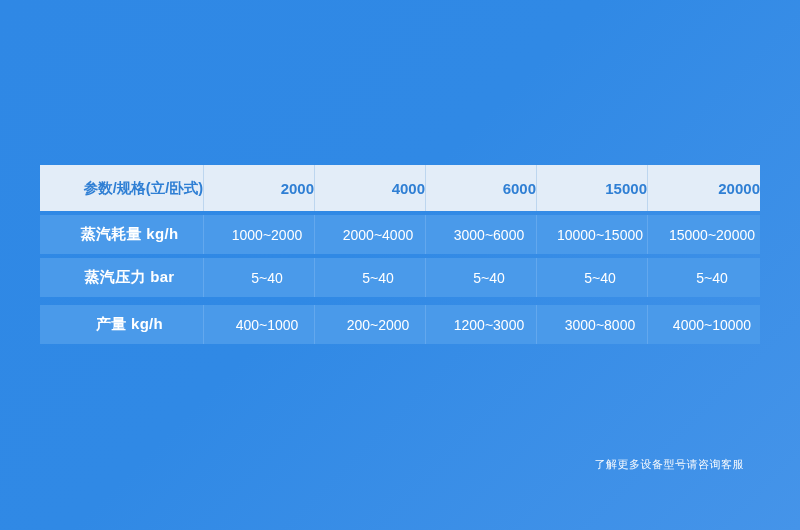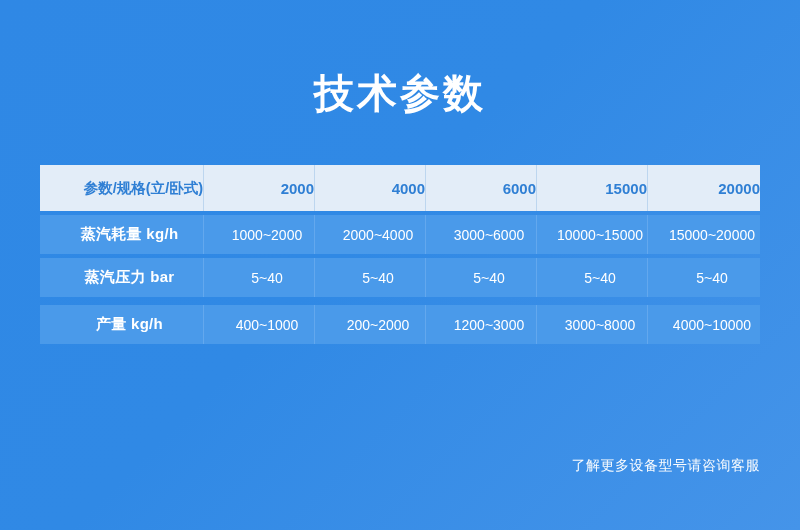--- a/index.html
+++ b/index.html
@@ -104,35 +104,34 @@
   col.c0 { width: 164px; }
   col.c1 { width: 111px; }
   col.c2 { width: 111px; }
   col.c3 { width: 111px; }
   col.c4 { width: 111px; }
   col.c5 { width: 112px; }
 
   
   .footer-note {
     position: absolute;
-    right: 40px;
+    right: 56px;
     top: 457px;
     color: #ffffff;
-    font-size: 14px;
+    font-size: 11px;
     letter-spacing: 0.5px;
     white-space: nowrap;
     opacity: 0.97;
   }
 </style>
 </head>
 <body>
 
 <div class="page">
 
-  <div class="title">技术参数</div>
 
   <table class="spec-table">
     <colgroup>
       <col class="c0">
         <col class="c1">
         <col class="c2">
         <col class="c3">
         <col class="c4">
         <col class="c5">
     </colgroup>

